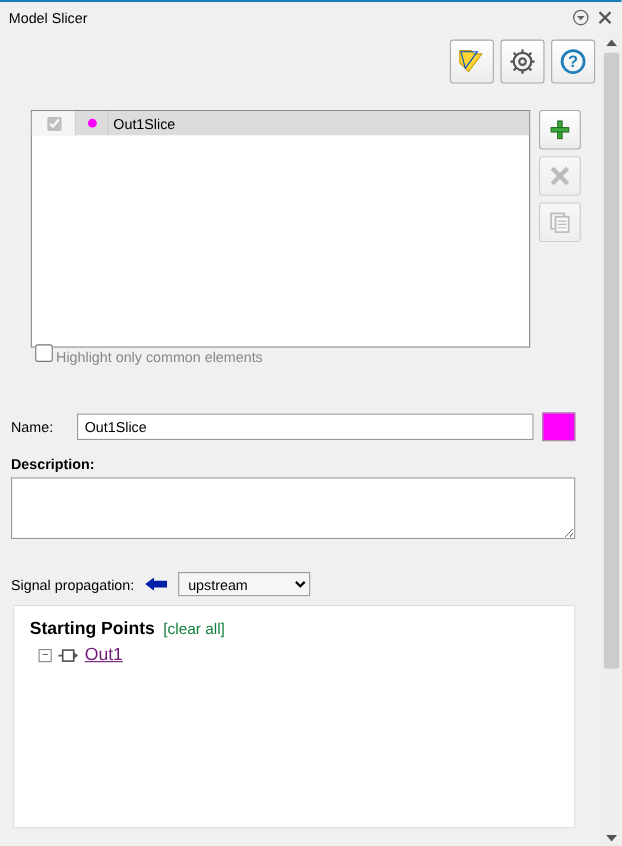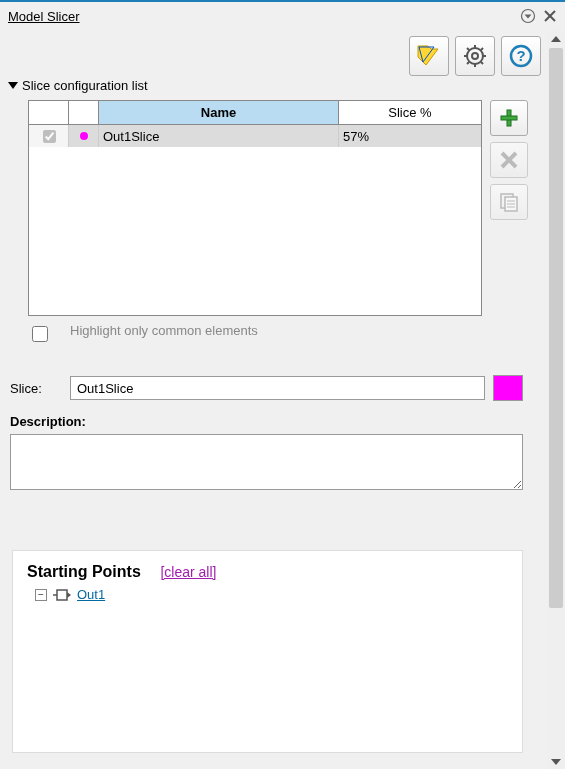--- a/index.html
+++ b/index.html
@@ -2,21 +2,21 @@
 <html><head>
 <meta charset="utf-8">
 <style>
   * { box-sizing: border-box; }
   html, body { margin: 0; padding: 0; font-family: Arial, sans-serif; font-size: 13px; color: #000; }
   body { width: 565px; height: 769px; background: #fff; border-top: 2px solid #1e7fb8; position: relative; overflow: hidden; }
 
   .panel { width: 565px; height: 769px; background: #f0f0f0; position: relative; }
 
   
-  .titlebar { height: 28px; display: flex; align-items: center; padding: 0 8px; text-decoration: underline; }
+  .titlebar { height: 28px; display: flex; align-items: center; padding: 0 8px; }
   .titlebar .title { flex: 1; font-size: 13px; color: #000; }
   .titlebar .dropdown-icon { width: 18px; height: 18px; display: flex; align-items: center; justify-content: center; margin-right: 6px; }
   .titlebar .close-icon { width: 14px; height: 14px; display: flex; align-items: center; justify-content: center; color: #555; font-size: 14px; cursor: pointer; }
 
   
   .scroll-wrap { position: absolute; top: 28px; left: 0; right: 0; bottom: 0; display: flex; }
   .content { flex: 1; position: relative; }
   .scrollbar { width: 18px; background: #efefef; position: relative; }
   .scrollbar .arrow-up, .scrollbar .arrow-down { position: absolute; left: 0; right: 0; height: 18px; display: flex; align-items: center; justify-content: center; color: #555; font-size: 11px; cursor: pointer; }
   .scrollbar .arrow-up { top: 0; }
@@ -52,44 +52,44 @@
   .tbl-row .col-dot { justify-content: center; }
   .dot { width: 8px; height: 8px; background: #ff00ff; border-radius: 50%; display: inline-block; }
   .tbl-body-fill { height: calc(100% - 46px); }
 
   
   .act-col { position: absolute; top: 70px; left: 490px; display: flex; flex-direction: column; gap: 6px; }
   .act-btn { width: 38px; height: 36px; border: 1px solid #aaa; background: linear-gradient(#fff,#ececec); border-radius: 3px; display: flex; align-items: center; justify-content: center; cursor: pointer; }
   .act-btn.disabled { opacity: .5; cursor: default; }
 
   
-  .hlrow { position: absolute; top: 293px; left: 28px; display: flex; align-items: flex-start; gap: 19px; color: #888; }
+  .hlrow { position: absolute; top: 280px; left: 28px; display: flex; align-items: flex-end; gap: 0; color: #888; }
   .hlrow input { width: 16px; height: 16px; }
 
   
   .name-row { position: absolute; top: 345px; left: 10px; right: 24px; display: flex; align-items: center; gap: 8px; }
   .name-row .lbl { width: 52px; }
   .name-row input[type=text] { flex: 1; height: 24px; padding: 0 6px; border: 1px solid #999; font-size: 13px; }
   .color-sw { width: 30px; height: 26px; background: #ff00ff; border: 1px solid #999; cursor: pointer; }
 
   
   .desc-lbl { position: absolute; top: 384px; left: 10px; font-weight: bold; }
   .desc-box { position: absolute; top: 404px; left: 10px; right: 24px; height: 56px; border: 1px solid #999; background: #fff; }
 
   
   .sig-row { position: absolute; top: 490px; left: 10px; display: flex; align-items: center; gap: 10px; }
   .sig-row select { width: 120px; height: 22px; font-size: 13px; border: 1px solid #999; background: #f6f6f6; padding: 0 4px; }
 
   
   .sp-box { position: absolute; top: 520px; left: 12px; right: 24px; bottom: 18px; background: #fff; border: 1px solid #ddd; padding: 12px 14px; }
   .sp-title { font-weight: bold; font-size: 16px; display: inline-block; }
-  .sp-clear { color: #a21caf; text-decoration: underline; margin-left: 16px; cursor: pointer; font-size: 14px; }
+  .sp-clear { color: #15803d; margin-left: 4px; cursor: pointer; font-size: 14px; }
   .sp-tree { margin-top: 6px; margin-left: 8px; display: flex; align-items: center; gap: 6px; }
   .tree-toggle { width: 12px; height: 12px; border: 1px solid #888; display: inline-flex; align-items: center; justify-content: center; font-size: 10px; line-height: 10px; cursor: pointer; color: #333; background:#fff; }
-  .tree-link { color: #0369a1; text-decoration: underline; cursor: pointer; font-size: 13px; }
+  .tree-link { color: #701a75; text-decoration: underline; cursor: pointer; font-size: 16px; }
 
   svg { display: block; }
 </style>
 </head>
 <body>
 
 <div class="panel">
 
   <div class="titlebar">
     <div class="title">Model Slicer</div>
@@ -134,42 +134,31 @@
           </svg>
         </div>
         <div class="tb-btn">
           <svg width="26" height="26" viewBox="0 0 26 26">
             <circle cx="13" cy="13" r="10" fill="none" stroke="#1e7fb8" stroke-width="2.5"></circle>
             <text x="13" y="18" font-size="15" font-weight="bold" fill="#1e7fb8" text-anchor="middle">?</text>
           </svg>
         </div>
       </div>
 
-      <div class="section-header">
-        <div class="tri"></div>
-        <div class="label">Slice configuration list</div>
-      </div>
 
       <div class="table-wrap">
         <div class="tbl">
-          <div class="tbl-head">
-            <div class="cell col-check"></div>
-            <div class="cell col-dot"></div>
-            <div class="cell col-name name">Name</div>
-            <div class="cell col-pct">Slice %</div>
-          </div>
           <div class="tbl-row">
             <div class="cell col-check">
               <input type="checkbox" checked="" style="">
             </div>
             <div class="cell col-dot">
               <span class="dot"></span>
             </div>
             <div class="cell col-name">Out1Slice</div>
-            <div class="cell col-pct">57%</div>
           </div>
           <div class="tbl-body-fill"></div>
         </div>
       </div>
 
       <div class="act-col">
         <div class="act-btn">
           <svg width="22" height="22" viewBox="0 0 22 22">
             <rect x="9" y="3" width="4" height="16" fill="#3fa83f" stroke="#1e6f1e"></rect>
             <rect x="3" y="9" width="16" height="4" fill="#3fa83f" stroke="#1e6f1e"></rect>
@@ -191,28 +180,39 @@
           </svg>
         </div>
       </div>
 
       <div class="hlrow">
         <input type="checkbox" style="">
         <span>Highlight only common elements</span>
       </div>
 
       <div class="name-row">
-        <span class="lbl">Slice:</span>
+        <span class="lbl">Name:</span>
         <input type="text" value="Out1Slice" style="">
         <div class="color-sw"></div>
       </div>
 
       <div class="desc-lbl">Description:</div>
       <textarea class="desc-box" style=""></textarea>
 
+      <div class="sig-row">
+        <span>Signal propagation:</span>
+        <span>
+          <svg width="20" height="12" viewBox="0 0 20 12">
+            <polygon points="0,6 8,0 8,3 20,3 20,9 8,9 8,12" fill="#0120a8"></polygon>
+          </svg>
+        </span>
+        <select>
+          <option>upstream</option>
+        </select>
+      </div>
 
       <div class="sp-box">
         <span class="sp-title">Starting Points</span>
         <span class="sp-clear">[clear all]</span>
         <div class="sp-tree">
           <span class="tree-toggle">−</span>
           <span>
             <svg width="18" height="14" viewBox="0 0 18 14">
               <polyline points="0,7 4,7" stroke="#555" stroke-width="1.5" fill="none"></polyline>
               <rect x="4" y="2" width="10" height="10" fill="none" stroke="#555" stroke-width="1.5"></rect>

